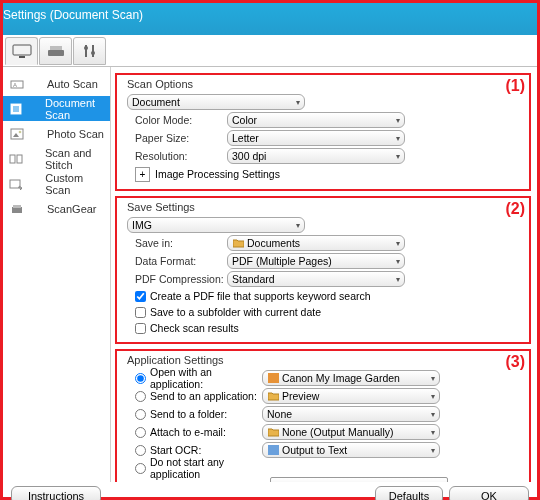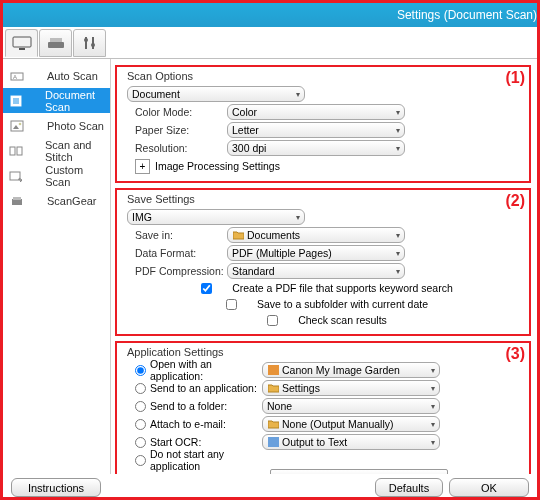--- a/index.html
+++ b/index.html
@@ -1,37 +1,37 @@
 <!DOCTYPE html>
 <html><head>
 <meta charset="utf-8">
 <style>
 * { box-sizing: border-box; margin: 0; padding: 0; }
 body { font: 11px "Segoe UI", Tahoma, sans-serif; background: #fff; }
 .outer { width: 540px; height: 500px; border: 3px solid #eb1c24; background: #fff; position: relative; }
-.titlebar { height: 24px; background: linear-gradient(180deg,#23abdd,#239dcf); color: #fff; text-align: right; line-height: 24px; font-size: 12px; }
+.titlebar { height: 32px; background: linear-gradient(180deg,#23abdd,#239dcf); color: #fff; text-align: left; line-height: 24px; font-size: 12px; }
 .toolbar { height: 32px; border-bottom: 1px solid #c0c0c0; display: flex; padding: 2px 2px 0 2px; }
 .toolbar .tbtn { width: 33px; height: 28px; border: 1px solid #b8b8b8; border-top-left-radius: 3px; border-top-right-radius: 3px; background: linear-gradient(180deg,#fdfdfd,#e7e7e7); margin-right: 1px; display: flex; align-items: center; justify-content: center; }
 .toolbar .tbtn.active { border-bottom-color: #f3f3f3; background: #f3f3f3; }
 .body { display: flex; height: 415px; }
 .sidebar { width: 108px; border-right: 1px solid #d0d0d0; background: #fff; padding-top: 4px; }
 .sitem { display: flex; align-items: center; gap: 22px; height: 25px; padding: 0 6px; font-size: 11px; color: #333; }
 .sitem.sel { background: #1e93e6; color: #fff; }
 .sitem .sicon { width: 16px; height: 14px; display: inline-flex; align-items: center; justify-content: center; }
 .main { flex: 1; position: relative; padding: 6px 6px 4px 4px; overflow: hidden; }
 .group { border: 2px solid #eb1c24; padding: 3px 10px 6px 10px; margin-bottom: 5px; position: relative; }
 .group-title { font-size: 11px; color: #333; margin-bottom: 3px; }
 .row { display: flex; align-items: center; height: 18px; }
 .row .lbl { width: 100px; font-size: 10.5px; color: #333; padding-left: 8px; }
 .row .val { width: 180px; }
 .combo { width: 178px; height: 16px; border: 1px solid #a8a8a8; background: linear-gradient(180deg,#fff,#eaeaea); font-size: 10.5px; padding: 0 4px; display: flex; align-items: center; justify-content: space-between; border-radius: 6px; }
 .combo .cicon { width: 12px; height: 12px; display: inline-flex; align-items: center; justify-content: center; margin-right: 3px; }
 .combo .ctext { flex: 1; }
 .combo .cdrop { color: #555; font-size: 8px; }
-.cbx { display: flex; align-items: center; gap: 20px; font-size: 10.5px; padding-left: 8px; height: 16px; justify-content: center; }
+.cbx { display: flex; align-items: center; gap: 4px; font-size: 10.5px; padding-left: 8px; height: 16px; }
 .cbx input { width: 11px; height: 11px; }
 .rad { display: flex; align-items: center; gap: 4px; font-size: 10.5px; padding-left: 8px; height: 18px; width: 135px; }
 .rad input { width: 11px; height: 11px; }
 .plus-btn { width: 15px; height: 15px; border: 1px solid #999; background: #fff; display: inline-flex; align-items: center; justify-content: center; font-size: 10px; margin-left: 8px; }
 .plus-label { font-size: 10.5px; margin-left: 5px; }
 .annot { position: absolute; right: 4px; top: 2px; color: #eb1c24; font: bold 16px Arial; }
 .btn-row { display: flex; justify-content: flex-start; padding: 4px 8px; gap: 6px; }
 .std-btn { height: 19px; border: 1px solid #999; background: linear-gradient(180deg,#fff,#e3e3e3); font-size: 11px; border-radius: 6px; display: flex; align-items: center; justify-content: center; }
 .morefn { width: 178px; height: 18px; margin-left: 143px; border: 1px solid #999; background: linear-gradient(180deg,#fff,#e5e5e5); font-size: 10.5px; text-align: center; line-height: 16px; border-radius: 2px; }
 .app-row { display: flex; align-items: center; height: 18px; }
@@ -256,21 +256,21 @@
             <label class="rad">
               <input type="radio" name="appopt" style="">
               <span>Send to an application:</span>
             </label>
             <div class="combo">
               <span class="cicon">
                 <svg width="11" height="10">
                   <path d="M0 2h4l1 1h6v6H0z" fill="#e8b34a" stroke="#b58423"></path>
                 </svg>
               </span>
-              <span class="ctext">Settings</span>
+              <span class="ctext">Preview</span>
               <span class="cdrop">▾</span>
             </div>
           </div>
 
         <div class="app-row">
             <label class="rad">
               <input type="radio" name="appopt" style="">
               <span>Send to a folder:</span>
             </label>
             <div class="combo">

